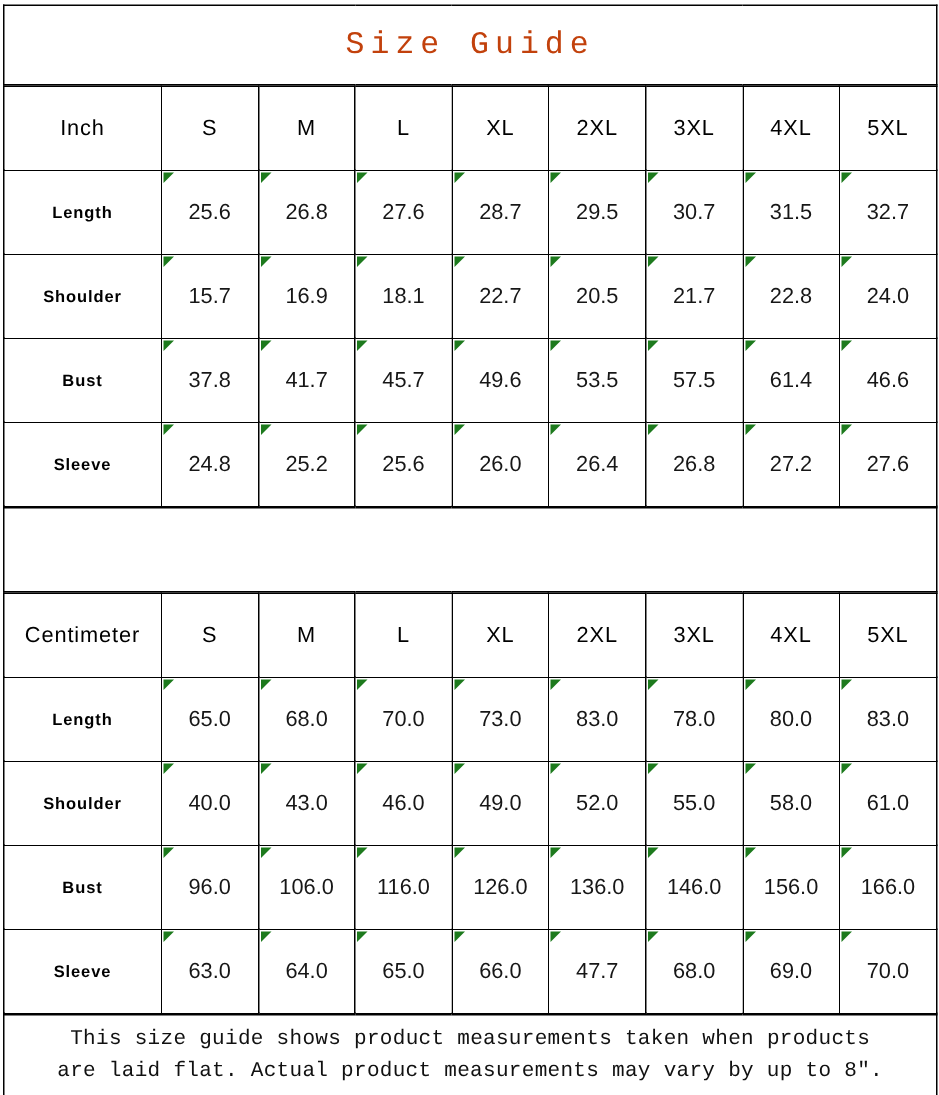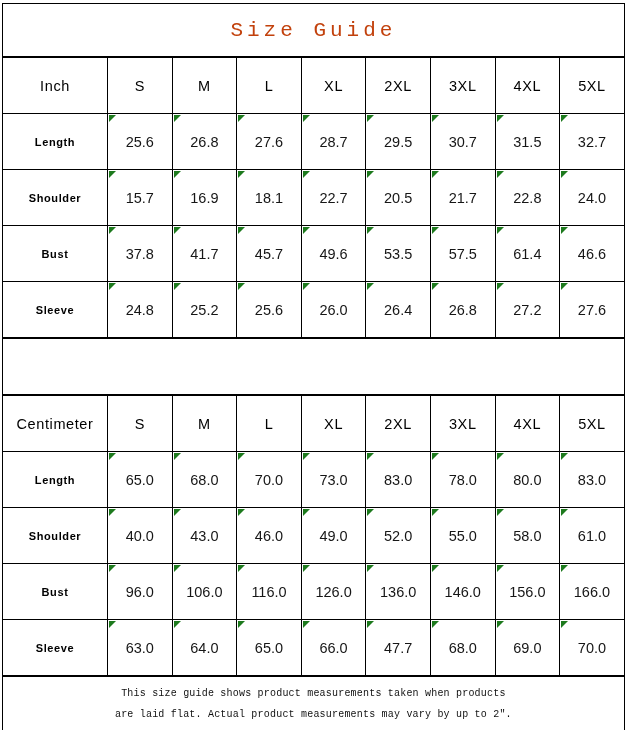--- a/index.html
+++ b/index.html
@@ -94,21 +94,21 @@
 
   
   .spacer-cell {
     height: 55px;
   }
 
   
   .footer-cell {
     height: 53px;
     font-family: "Liberation Mono", "DejaVu Sans Mono", monospace;
-    font-size: 10px;
+    font-size: 14px;
     line-height: 21px;
     letter-spacing: 0.2px;
     color: #111111;
     padding: 2px 6px;
   }
   .footer-line { display: block; white-space: nowrap; }
 </style>
 </head>
 <body>
 
@@ -311,19 +311,19 @@
         <col class="c-size">
       <col class="c-size">
         <col class="c-size">
         <col class="c-size">
         <col class="c-size">
     </colgroup>
     <tbody>
       <tr>
         <td class="footer-cell" colspan="9">
           <span class="footer-line">This size guide shows product measurements taken when products</span>
-          <span class="footer-line">are laid flat. Actual product measurements may vary by up to 2″.</span>
+          <span class="footer-line">are laid flat. Actual product measurements may vary by up to 8″.</span>
         </td>
       </tr>
     </tbody>
   </table>
 
 </div>
 
 </body></html>

